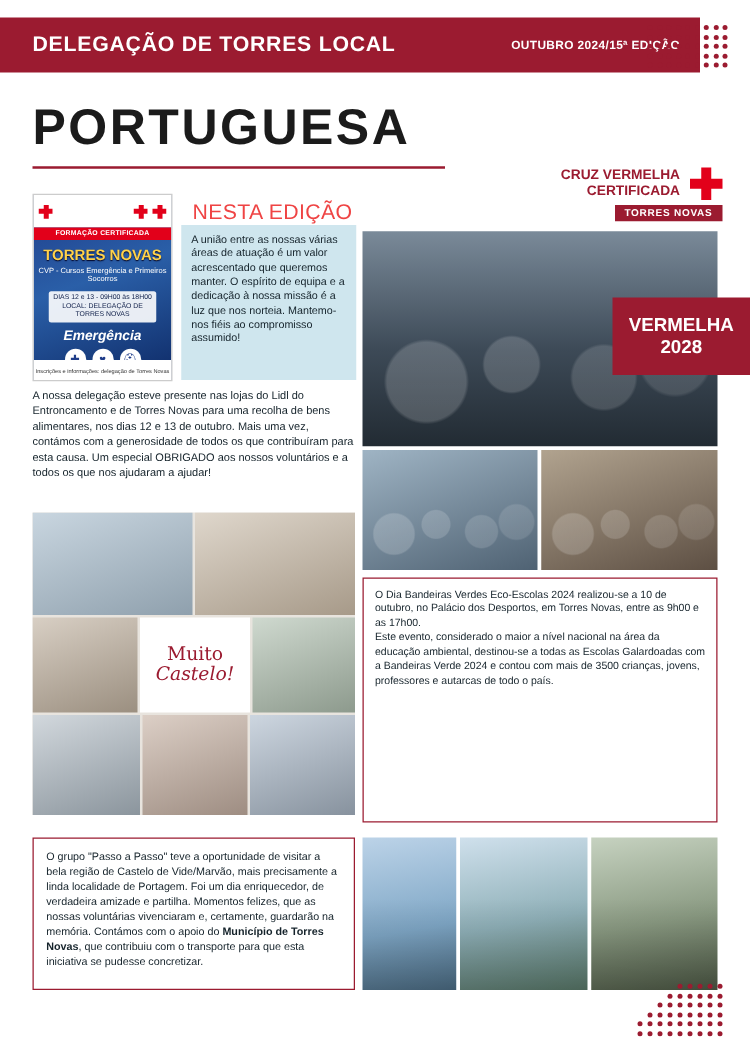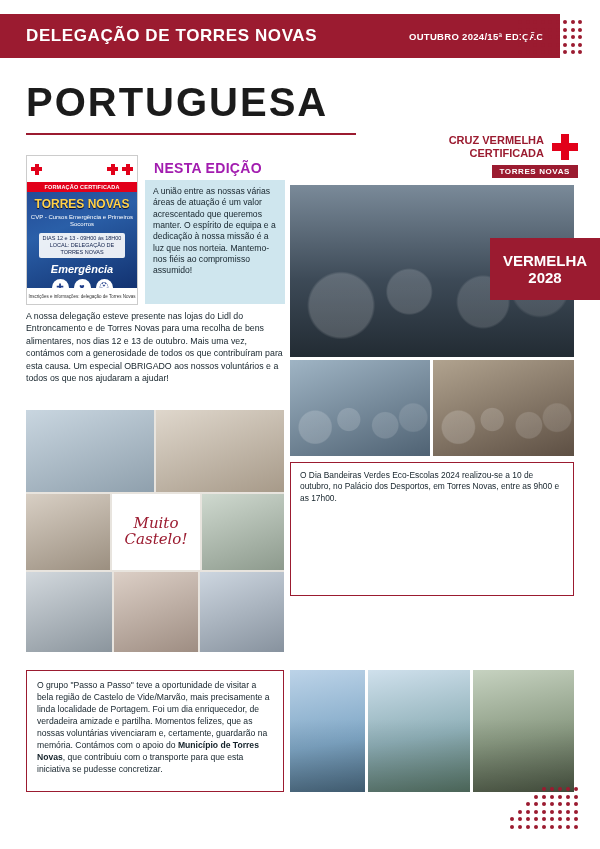--- a/index.html
+++ b/index.html
@@ -122,23 +122,23 @@
     font-weight: bold;
     letter-spacing: 0.6px;
     padding: 2px 8px;
   }
 
   
   .nesta-title {
     position: absolute;
     left: 154px;
     top: 160px;
-    font-size: 14px;
-    font-weight: bold;
-    color: #a21caf;
+    font-size: 17px;
+    font-weight: normal;
+    color: #ef4444;
     letter-spacing: 0.3px;
   }
   .nesta-box {
     position: absolute;
     left: 145px;
     top: 180px;
     width: 140px;
     height: 124px;
     background: #cfe6ee;
     padding: 6px 8px;
@@ -333,40 +333,39 @@
   .c-center {
     position: absolute;
     left: 86px; top: 84px; width: 88px; height: 76px;
     background: #ffffff;
     display: flex; flex-direction: column;
     align-items: center; justify-content: center;
     color: #9b1b30;
   }
   .muito {
     font-family: "DejaVu Serif", serif;
-    font-style: italic;
     font-size: 15px;
     line-height: 1.05;
     text-align: center;
   }
   .obrigado {
     font-family: "DejaVu Serif", serif;
     font-style: italic;
     font-size: 15px;
     line-height: 1.05;
     text-align: center;
   }
 
   
   .red-box {
     position: absolute;
     left: 290px;
     top: 462px;
     width: 284px;
-    height: 134px;
+    height: 196px;
     border: 1.5px solid #9b1b30;
     box-sizing: border-box;
     padding: 7px 9px;
     font-size: 8.4px;
     line-height: 1.36;
     color: #15232b;
   }
   .red-box p { margin: 0; }
 
   
@@ -407,21 +406,21 @@
     width: 4px; height: 4px; border-radius: 50%;
     background: #9b1b30;
   }
 </style>
 </head>
 <body>
 
 <div class="page">
 
   <div class="header-band">
-    <div class="header-title">DELEGAÇÃO DE TORRES NOVAS</div>
+    <div class="header-title">DELEGAÇÃO DE TORRES LOCAL</div>
     <div class="header-edition">OUTUBRO 2024/15ª EDIÇÃO</div>
   </div>
   <div class="dots-top" id="dotsTop">
       <span class="dot" style="left: 0px; top: 0px;"></span>
       <span class="dot" style="left: 7.5px; top: 0px;"></span>
       <span class="dot" style="left: 15px; top: 0px;"></span>
       <span class="dot" style="left: 22.5px; top: 0px;"></span>
       <span class="dot" style="left: 30px; top: 0px;"></span>
       <span class="dot" style="left: 37.5px; top: 0px;"></span>
       <span class="dot" style="left: 45px; top: 0px;"></span>
@@ -525,20 +524,21 @@
     <div class="c-cell c6"></div>
     <div class="c-cell c7"></div>
     <div class="c-center">
       <div class="muito">Muito</div>
       <div class="obrigado">Castelo!</div>
     </div>
   </div>
 
   <div class="red-box">
     <p>O Dia Bandeiras Verdes Eco-Escolas 2024 realizou-se a 10 de outubro, no Palácio dos Desportos, em Torres Novas, entre as 9h00 e as 17h00.</p>
+    <p>Este evento, considerado o maior a nível nacional na área da educação ambiental, destinou-se a todas as Escolas Galardoadas com a Bandeiras Verde 2024 e contou com mais de 3500 crianças, jovens, professores e autarcas de todo o país.</p>
   </div>
 
   <div class="bottom-box">
     <span>O grupo "Passo a Passo" teve a oportunidade de visitar a bela região de Castelo de Vide/Marvão, mais precisamente a linda localidade de Portagem. Foi um dia enriquecedor, de verdadeira amizade e partilha. Momentos felizes, que as nossas voluntárias vivenciaram e, certamente, guardarão na memória. Contámos com o apoio do </span><b>Município de Torres Novas</b><span>, que contribuiu com o transporte para que esta iniciativa se pudesse concretizar.</span>
   </div>
 
   <div class="photo bp bp1"></div>
   <div class="photo bp bp2"></div>
   <div class="photo bp bp3"></div>
 

